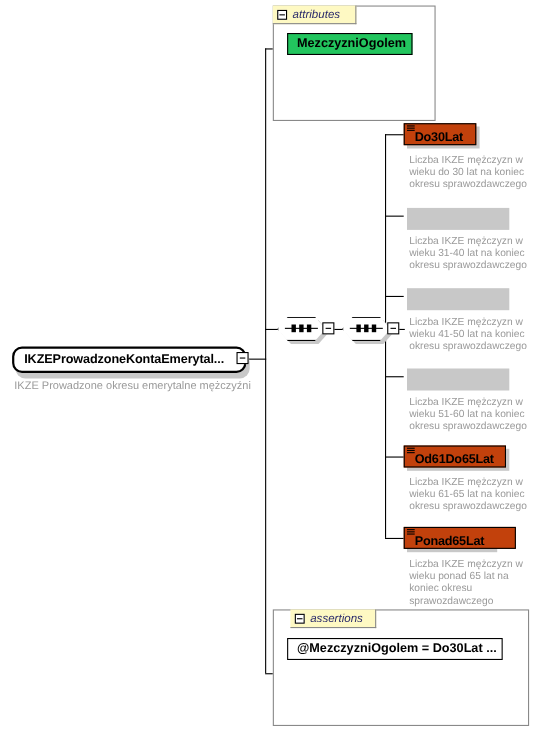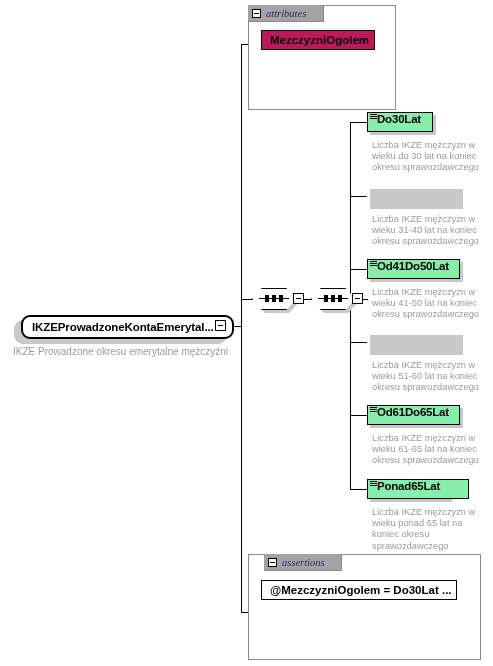--- a/index.html
+++ b/index.html
@@ -34,21 +34,20 @@
     height: 24px;
     display: flex;
     align-items: center;
     padding: 0 8px 0 9px;
     font-size: 11.5px;
     font-weight: bold;
     color: #000000;
     letter-spacing: -0.1px;
     white-space: nowrap;
     z-index: 3;
-    margin-left: 10px;
   }
   .elem-root-shadow {
     position: absolute;
     background: #c8c8c8;
     border-radius: 9px;
     z-index: 1;
   }
   .root-desc {
     position: absolute;
     font-size: 10px;
@@ -69,24 +68,24 @@
     position: absolute;
     left: 2px; top: 4px;
     width: 5px; height: 1px;
     background: #000000;
   }
 
   
   .elem {
     position: absolute;
     border: 1.6px solid #000000;
-    background: #86efac;
+    background: #c2410c;
     height: 20px;
     display: flex;
-    align-items: flex-start;
+    align-items: flex-end;
     padding: 0 7px 0 9px;
     font-size: 11.5px;
     font-weight: bold;
     color: #000000;
     white-space: nowrap;
     z-index: 3;
     letter-spacing: -0.2px;
   }
   .elem-shadow {
     position: absolute;
@@ -125,26 +124,25 @@
     border: 1px solid #898989;
     background: #ffffff;
     z-index: 2;
   }
   .panel-tab {
     position: absolute;
     top: 0; left: 0;
     height: 17px;
     border-right: 1px solid #898989;
     border-bottom: 1px solid #898989;
-    background: #a3a3a3;
+    background: #fef9c3;
     display: flex;
     align-items: center;
     padding: 0 6px 0 4px;
     z-index: 3;
-    font-family: Liberation Serif, serif;
   }
   .panel-tab .minus-box {
     width: 9px; height: 9px;
     border: 1px solid #000000;
     position: relative;
     margin-right: 5px;
     background: #ffffff;
     flex: none;
   }
   .panel-tab .minus-box::before {
@@ -157,21 +155,21 @@
   .panel-tab-label {
     font-size: 10.5px;
     font-style: italic;
     color: #2b2b6b;
   }
 
   
   .attr-box {
     position: absolute;
     border: 1.6px solid #000000;
-    background: #be185d;
+    background: #22c55e;
     height: 20px;
     display: flex;
     align-items: center;
     padding: 0 8px;
     font-size: 11.5px;
     font-weight: bold;
     color: #000000;
     white-space: nowrap;
     z-index: 3;
   }
@@ -321,28 +319,20 @@
   <div class="elem-desc" style="left:372px;top:140px;">Liczba IKZE mężczyzn w
 wieku do 30 lat na koniec
 okresu sprawozdawczego</div>
 
   <div class="elem-shadow" style="left:370px;top:189px;width:93px;height:20px;"></div>
   <div class="elem-desc" style="left:372px;top:214px;">Liczba IKZE mężczyzn w
 wieku 31-40 lat na koniec
 okresu sprawozdawczego</div>
 
   <div class="elem-shadow" style="left:370px;top:262px;width:93px;height:20px;"></div>
-  <div class="elem" style="left:367px;top:259px;width:93px;">
-    <span class="seq-glyph">
-        <i></i>
-        <i></i>
-        <i></i>
-      </span>
-    <span>Od41Do50Lat</span>
-  </div>
   <div class="elem-desc" style="left:372px;top:287px;">Liczba IKZE mężczyzn w
 wieku 41-50 lat na koniec
 okresu sprawozdawczego</div>
 
   <div class="elem-shadow" style="left:370px;top:335px;width:93px;height:20px;"></div>
   <div class="elem-desc" style="left:372px;top:360px;">Liczba IKZE mężczyzn w
 wieku 51-60 lat na koniec
 okresu sprawozdawczego</div>
 
   <div class="elem-shadow" style="left:370px;top:408px;width:93px;height:20px;"></div>

